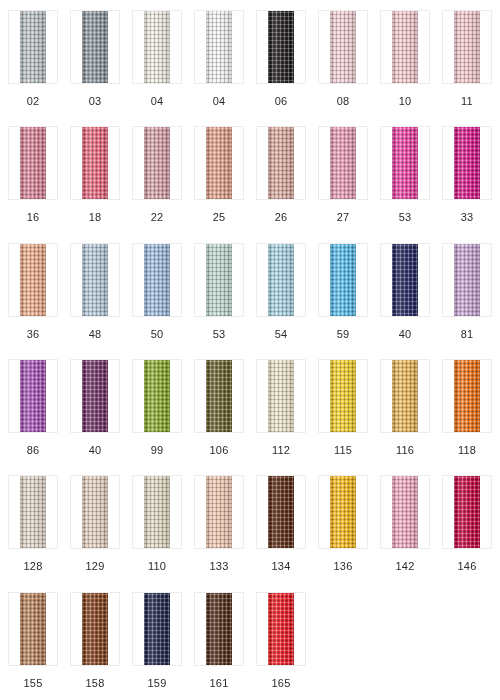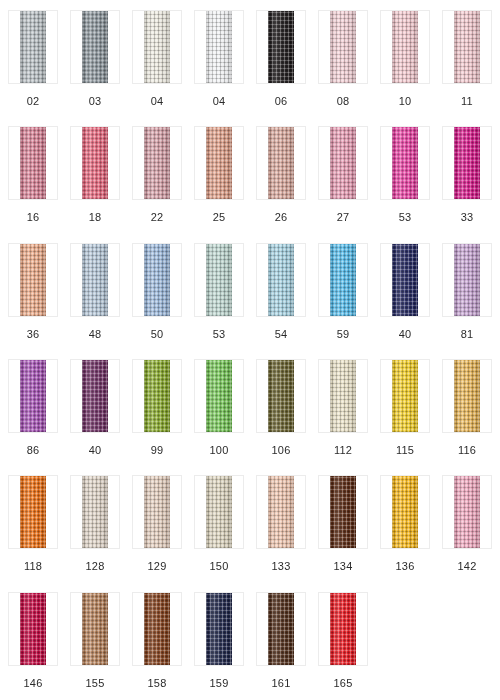--- a/index.html
+++ b/index.html
@@ -381,30 +381,20 @@
           <div class="strip-base" style="background: rgb(138, 171, 46);"></div>
           <div class="strip-weave"></div>
           <div class="strip-shade"></div>
         </div>
       </div>
       <div class="swatch-label">99</div>
     </div>
     <div class="swatch-cell">
       <div class="swatch-card">
         <div class="swatch-strip">
-          <div class="strip-base" style="background: rgb(120, 200, 90);"></div>
-          <div class="strip-weave"></div>
-          <div class="strip-shade"></div>
-        </div>
-      </div>
-      <div class="swatch-label">100</div>
-    </div>
-    <div class="swatch-cell">
-      <div class="swatch-card">
-        <div class="swatch-strip">
           <div class="strip-base" style="background: rgb(107, 100, 49);"></div>
           <div class="strip-weave"></div>
           <div class="strip-shade"></div>
         </div>
       </div>
       <div class="swatch-label">106</div>
     </div>
     <div class="swatch-cell">
       <div class="swatch-card">
         <div class="swatch-strip">
@@ -466,21 +456,21 @@
       <div class="swatch-label">129</div>
     </div>
     <div class="swatch-cell">
       <div class="swatch-card">
         <div class="swatch-strip">
           <div class="strip-base" style="background: rgb(220, 212, 190);"></div>
           <div class="strip-weave"></div>
           <div class="strip-shade"></div>
         </div>
       </div>
-      <div class="swatch-label">150</div>
+      <div class="swatch-label">110</div>
     </div>
     <div class="swatch-cell">
       <div class="swatch-card">
         <div class="swatch-strip">
           <div class="strip-base" style="background: rgb(238, 196, 174);"></div>
           <div class="strip-weave"></div>
           <div class="strip-shade"></div>
         </div>
       </div>
       <div class="swatch-label">133</div>

